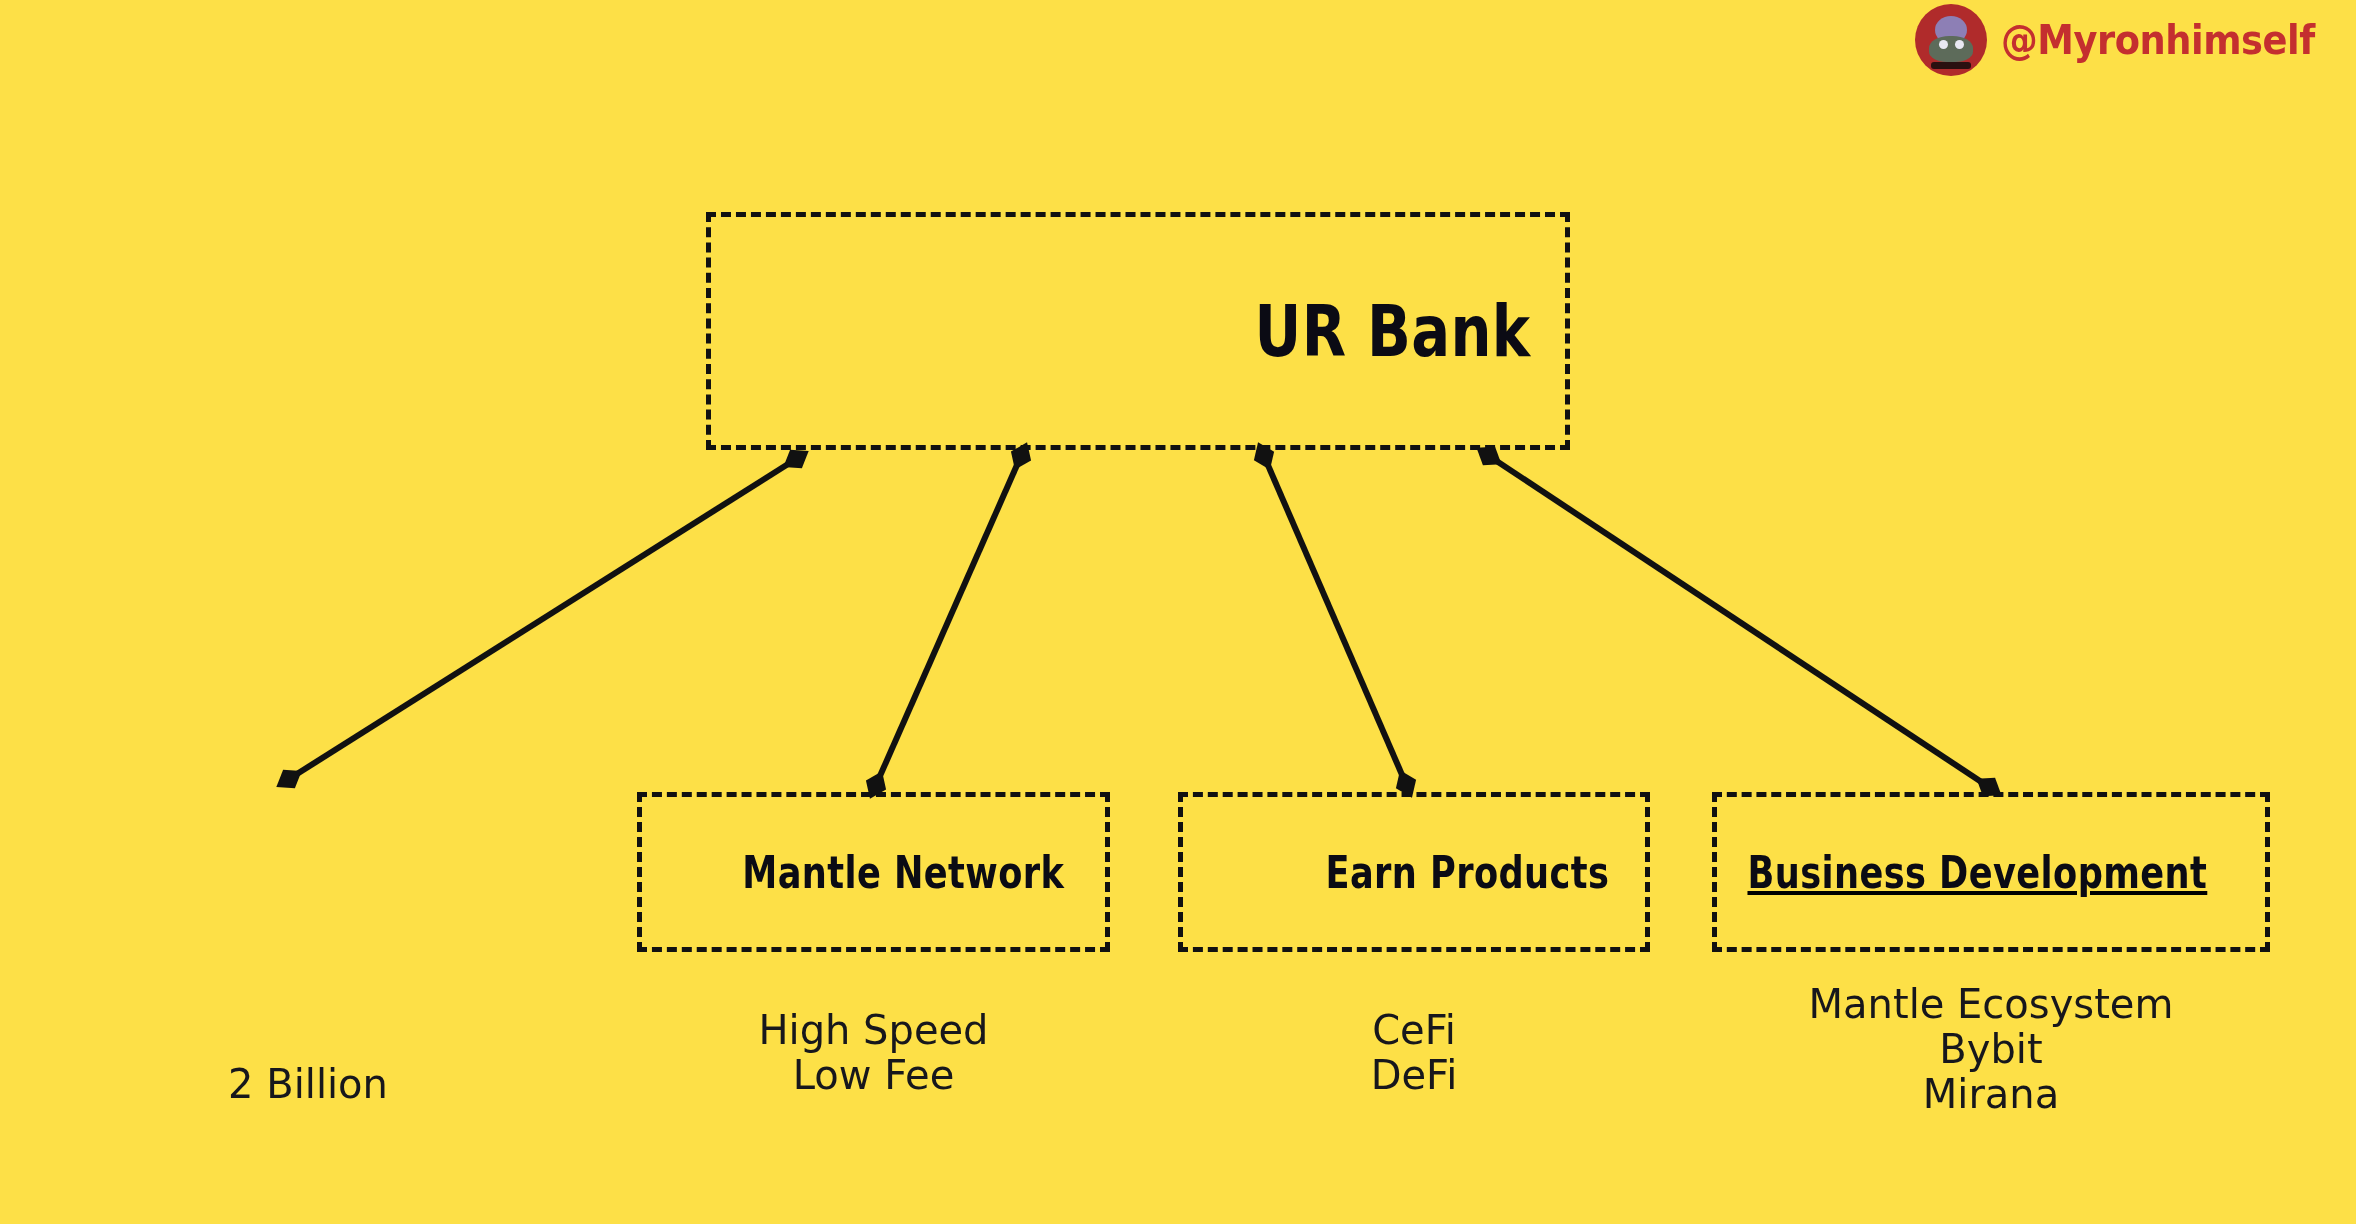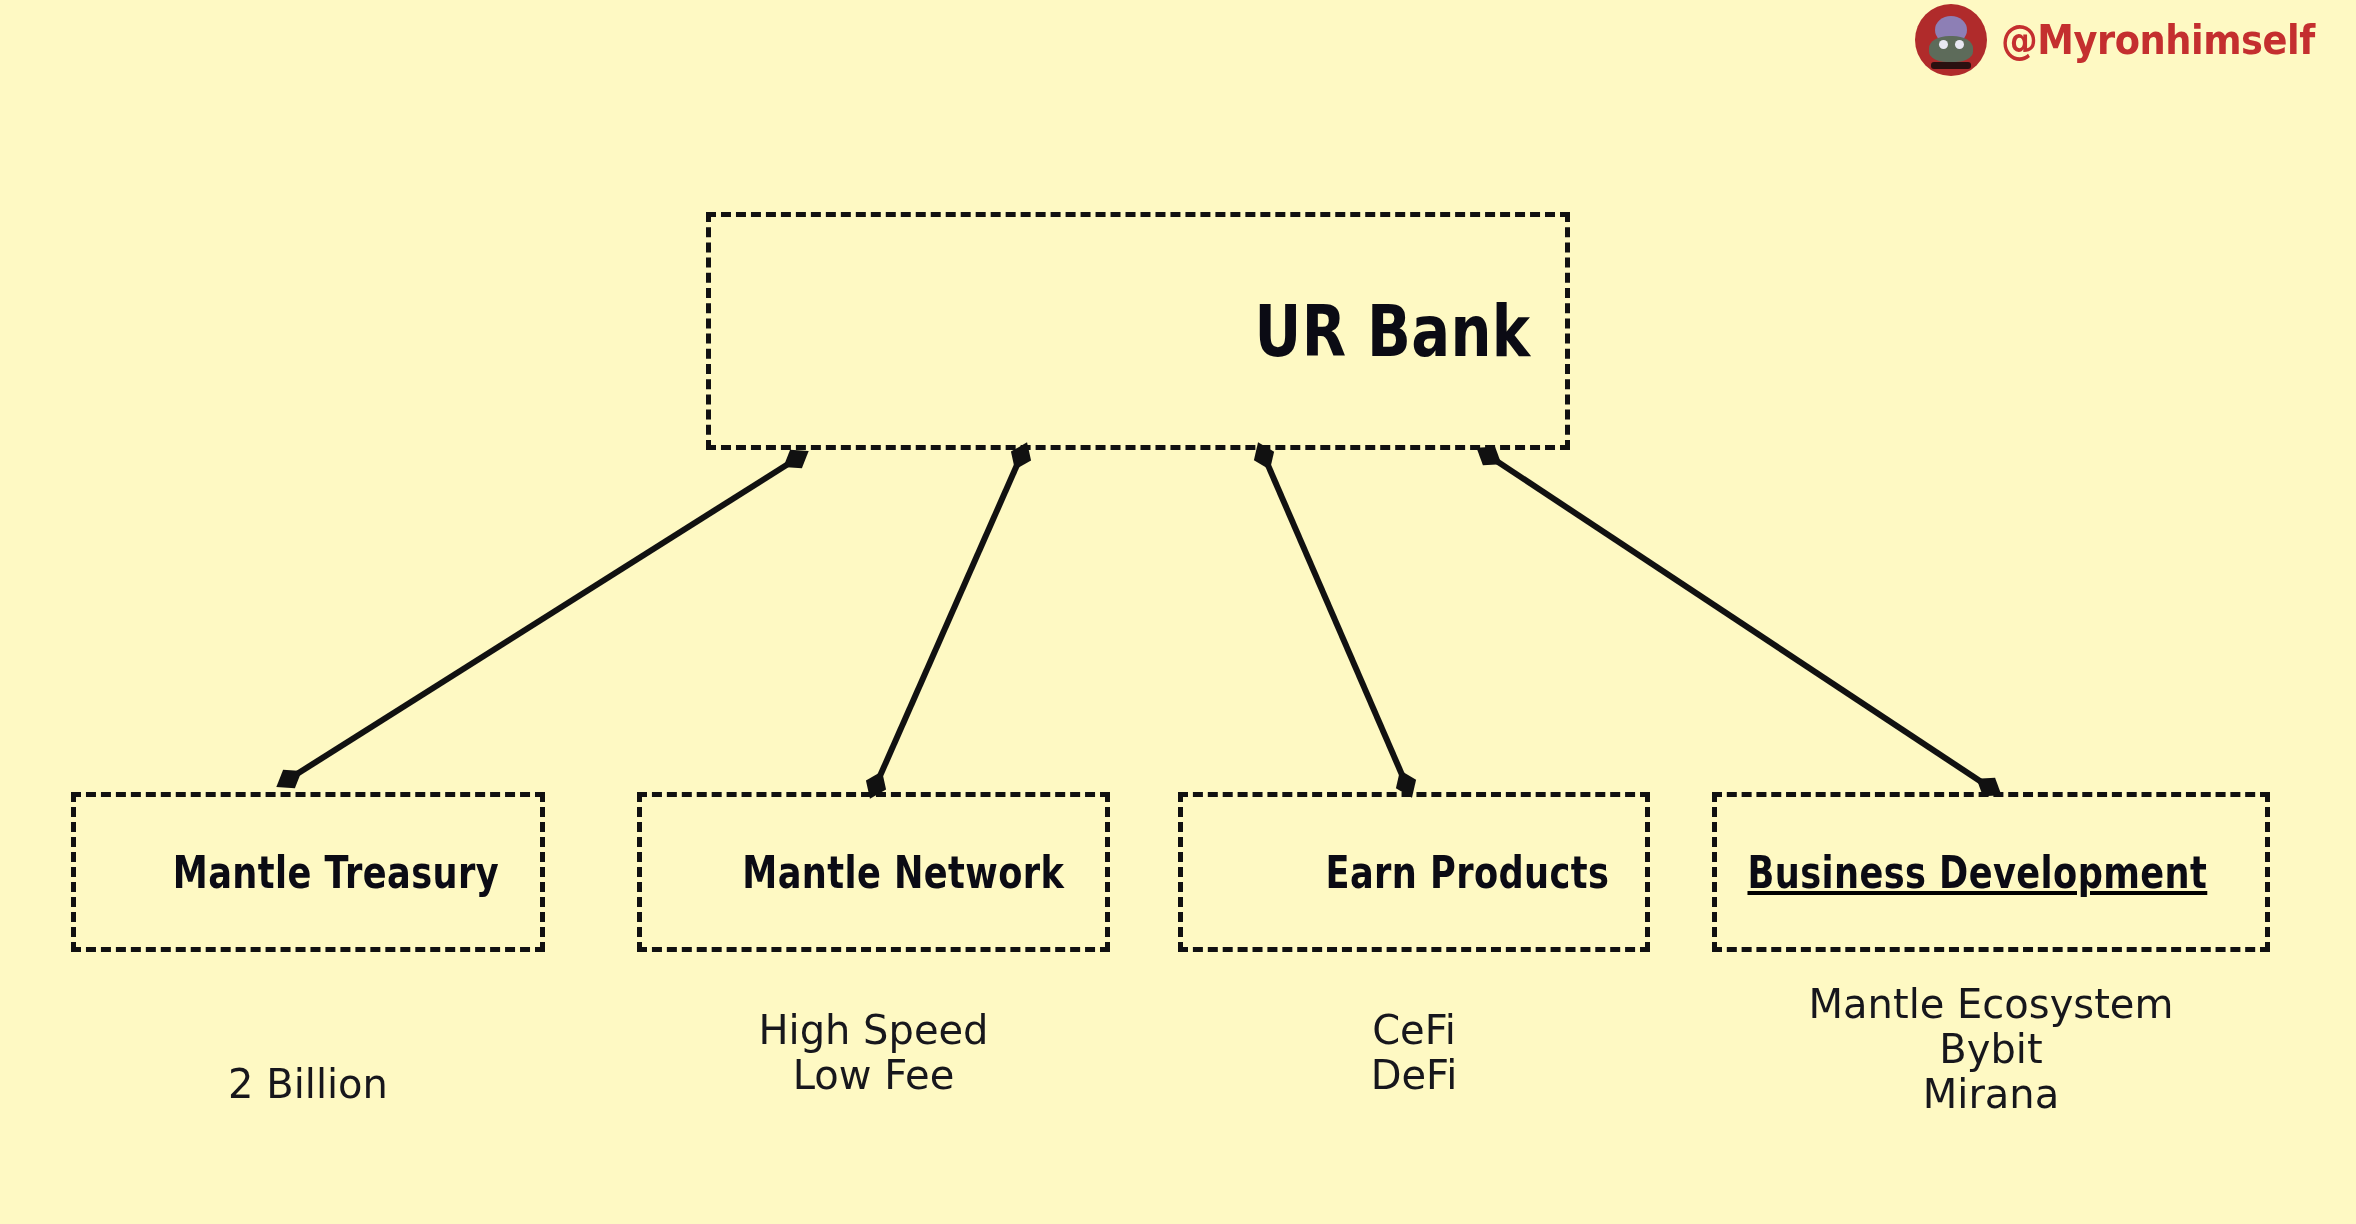--- a/index.html
+++ b/index.html
@@ -7,21 +7,21 @@
     padding: 0;
     background: #ffffff;
   }
   body {
     font-family: "DejaVu Sans", sans-serif;
   }
   #canvas {
     position: relative;
     width: 2356px;
     height: 1224px;
-    background: #fef9c3;
+    background: #fde047;
     overflow: hidden;
   }
 
   
   #watermark {
     position: absolute;
     top: 4px;
     right: 14px;
     display: flex;
     align-items: center;
@@ -174,23 +174,20 @@
         <line x1="1489" y1="456" x2="1989" y2="787" stroke="#111111" stroke-width="6" stroke-linecap="butt"></line>
         <polygon points="0,-11 15,0 0,11 -15,0" transform="translate(1489,456) rotate(33.50455917485612)" fill="#111111" stroke="none"></polygon>
         <polygon points="0,-11 15,0 0,11 -15,0" transform="translate(1989,787) rotate(33.50455917485612)" fill="#111111" stroke="none"></polygon>
       </g>
   </svg>
 
   <div class="node" id="node-root">
     <span class="node-label">UR Bank</span>
   </div>
 
-  <div class="node leaf-node" id="node-treasury">
-    <span class="node-label">Mantle Treasury</span>
-  </div>
   <div class="node leaf-node" id="node-earn">
     <span class="node-label">Earn Products</span>
   </div>
   <div class="node leaf-node" id="node-network">
     <span class="node-label">Mantle Network</span>
   </div>
   <div class="node leaf-node" id="node-bizdev">
     <span class="node-label">Business Development</span>
   </div>
 

